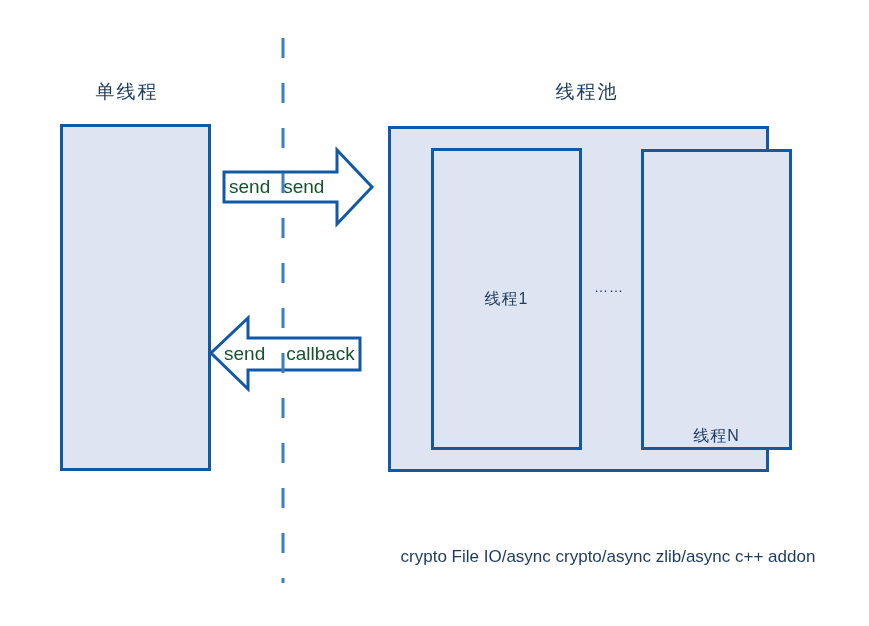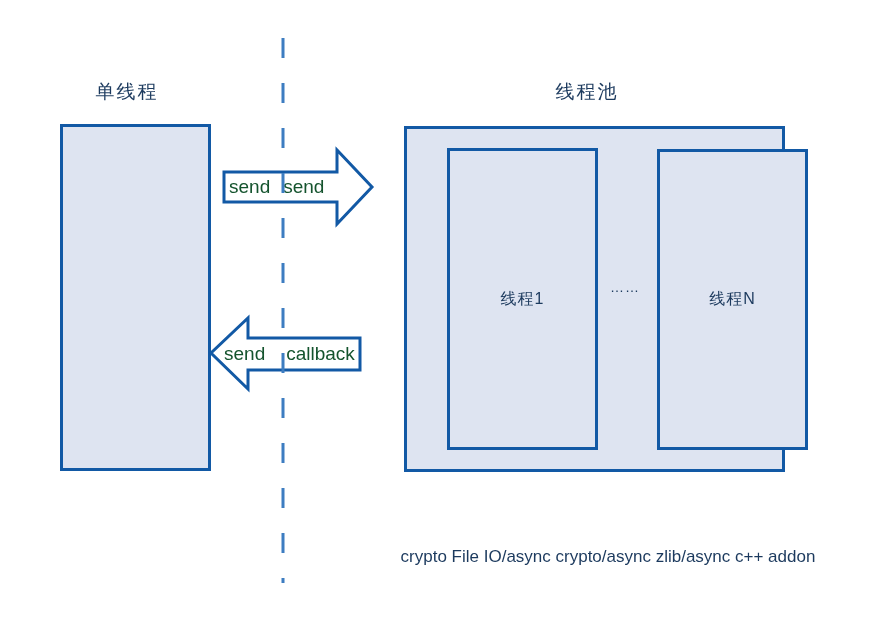--- a/index.html
+++ b/index.html
@@ -12,35 +12,35 @@
     overflow: hidden;
   }
   .box {
     position: absolute;
     box-sizing: border-box;
     background: #dee4f1;
     border: 3px solid #1259a5;
     z-index: 1;
   }
   .left-box   { left: 60px;  top: 124px; width: 151px; height: 347px; }
-  .pool-box   { left: 404px; top: 126px; width: 381px; height: 346px; }
+  .pool-box   { left: 388px; top: 126px; width: 381px; height: 346px; }
   .inner-box {
     position: absolute;
     box-sizing: border-box;
     background: #dee4f1;
     border: 3px solid #1259a5;
     display: flex;
     align-items: center;
     justify-content: center;
     color: #1c3a5e;
     font-size: 16px;
     letter-spacing: 1px;
   }
   .inner-1 { left: 40px;  top: 19px; width: 151px; height: 302px; }
-  .inner-n { left: 250px; top: 20px; width: 151px; height: 301px; }
+  .inner-n { left: 250px; top: 20px; width: 151px; height: 301px; align-items: flex-end; }
   .ellipsis {
     position: absolute;
     left: 186px; top: 150px; width: 64px;
     text-align: center;
     color: #1c3a5e;
     font-size: 14px;
     letter-spacing: 1px;
   }
   .title {
     position: absolute;

